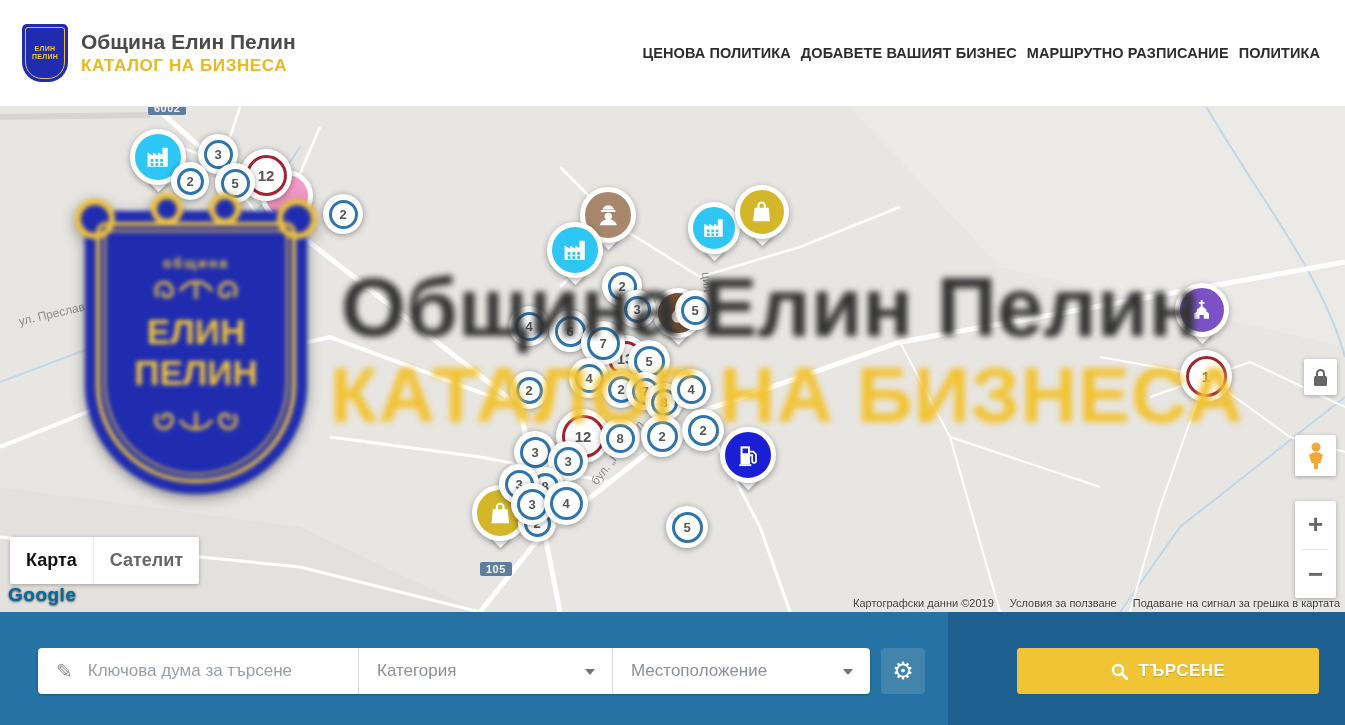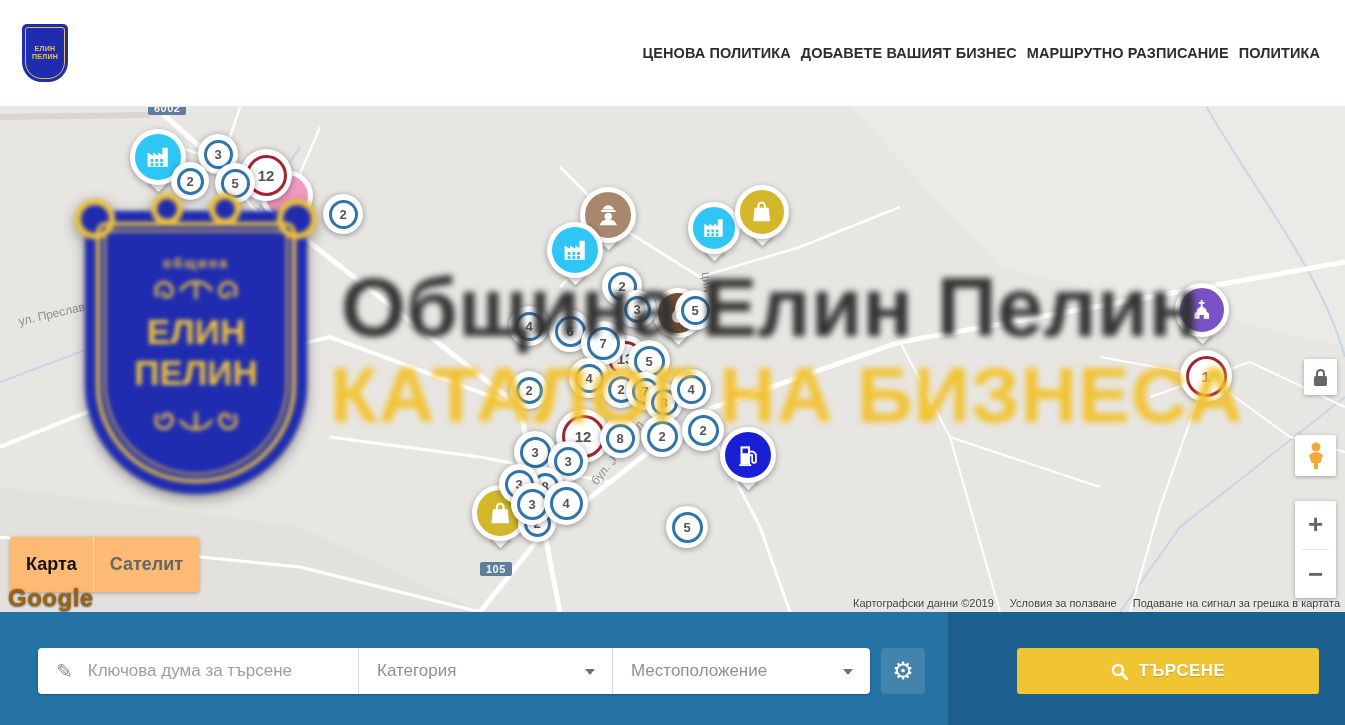--- a/index.html
+++ b/index.html
@@ -65,24 +65,24 @@
   .lock-body{width:13px;height:10px;background:#666;border-radius:1.5px;position:relative;margin-top:7px;}
   .lock-shackle{position:absolute;top:-7px;left:2px;width:9px;height:9px;border:2.2px solid #666;
     border-bottom:none;border-radius:5px 5px 0 0;box-sizing:border-box;}
   #pegman-btn{left:1295px;top:328px;width:41px;height:41px;}
   #zoom-ctl{left:1295px;top:394px;width:41px;height:97px;flex-direction:column;justify-content:space-between;z-index:5;}
   .zbtn{width:41px;height:47px;display:flex;align-items:center;justify-content:center;
     font-size:26px;color:#666;font-weight:bold;}
   .zdiv{width:27px;height:1px;background:#e6e6e6;}
   #maptype{position:absolute;left:10px;top:430px;display:flex;box-shadow:0 1px 4px rgba(0,0,0,.3);
     border-radius:2px;overflow:hidden;z-index:5;}
-  .mt{background:#fdba74;height:55px;display:flex;align-items:center;padding:0 16px;font-size:18px;cursor:pointer;}
+  .mt{background:#ffffff;height:47px;display:flex;align-items:center;padding:0 16px;font-size:18px;cursor:pointer;}
   .mt.sel{font-weight:bold;color:#111;}
   .mt.unsel{color:#666;border-left:1px solid #e6e6e6;font-weight:bold;}
-  #google-logo{position:absolute;left:8px;top:477px;color:#a16207;font-size:24px;font-weight:bold;letter-spacing:.5px;
+  #google-logo{position:absolute;left:8px;top:477px;color:#0369a1;font-size:19px;font-weight:bold;letter-spacing:.5px;
     text-shadow:0 1px 2px rgba(0,0,0,.5),0 0 3px rgba(0,0,0,.35);z-index:5;}
   #attrib{position:absolute;right:5px;top:490px;display:flex;gap:16px;font-size:11px;color:#3c3c3c;
     z-index:5;text-shadow:0 0 2px #fff;white-space:nowrap;margin-left:28px;}
 
   
   .bar{position:absolute;left:0;top:612px;width:1345px;height:113px;background:#2573a4;z-index:10;}
   .bar-right{position:absolute;left:948px;top:0;width:397px;height:113px;background:#1d6090;}
   .search-group{position:absolute;left:38px;top:36px;width:832px;height:46px;background:#fff;border-radius:4px;
     display:flex;align-items:stretch;box-shadow:0 1px 3px rgba(0,0,0,.25);}
   .seg{position:relative;display:flex;align-items:center;box-sizing:border-box;}
@@ -108,20 +108,24 @@
 
   <div class="header">
     <div class="brand">
       <div class="crest-mini">
         <span class="inner"></span>
         <span class="nm">
           <span>ЕЛИН</span><br>
           <span>ПЕЛИН</span>
         </span>
       </div>
+      <div class="brand-text">
+        <div class="t1">Община Елин Пелин</div>
+        <div class="t2">КАТАЛОГ НА БИЗНЕСА</div>
+      </div>
     </div>
     <nav class="nav">
       <a href="#">ЦЕНОВА ПОЛИТИКА</a>
       <a href="#">ДОБАВЕТЕ ВАШИЯТ БИЗНЕС</a>
       <a href="#">МАРШРУТНО РАЗПИСАНИЕ</a>
       <a href="#">ПОЛИТИКА</a>
     </nav>
   </div>
 
   <div class="map">

